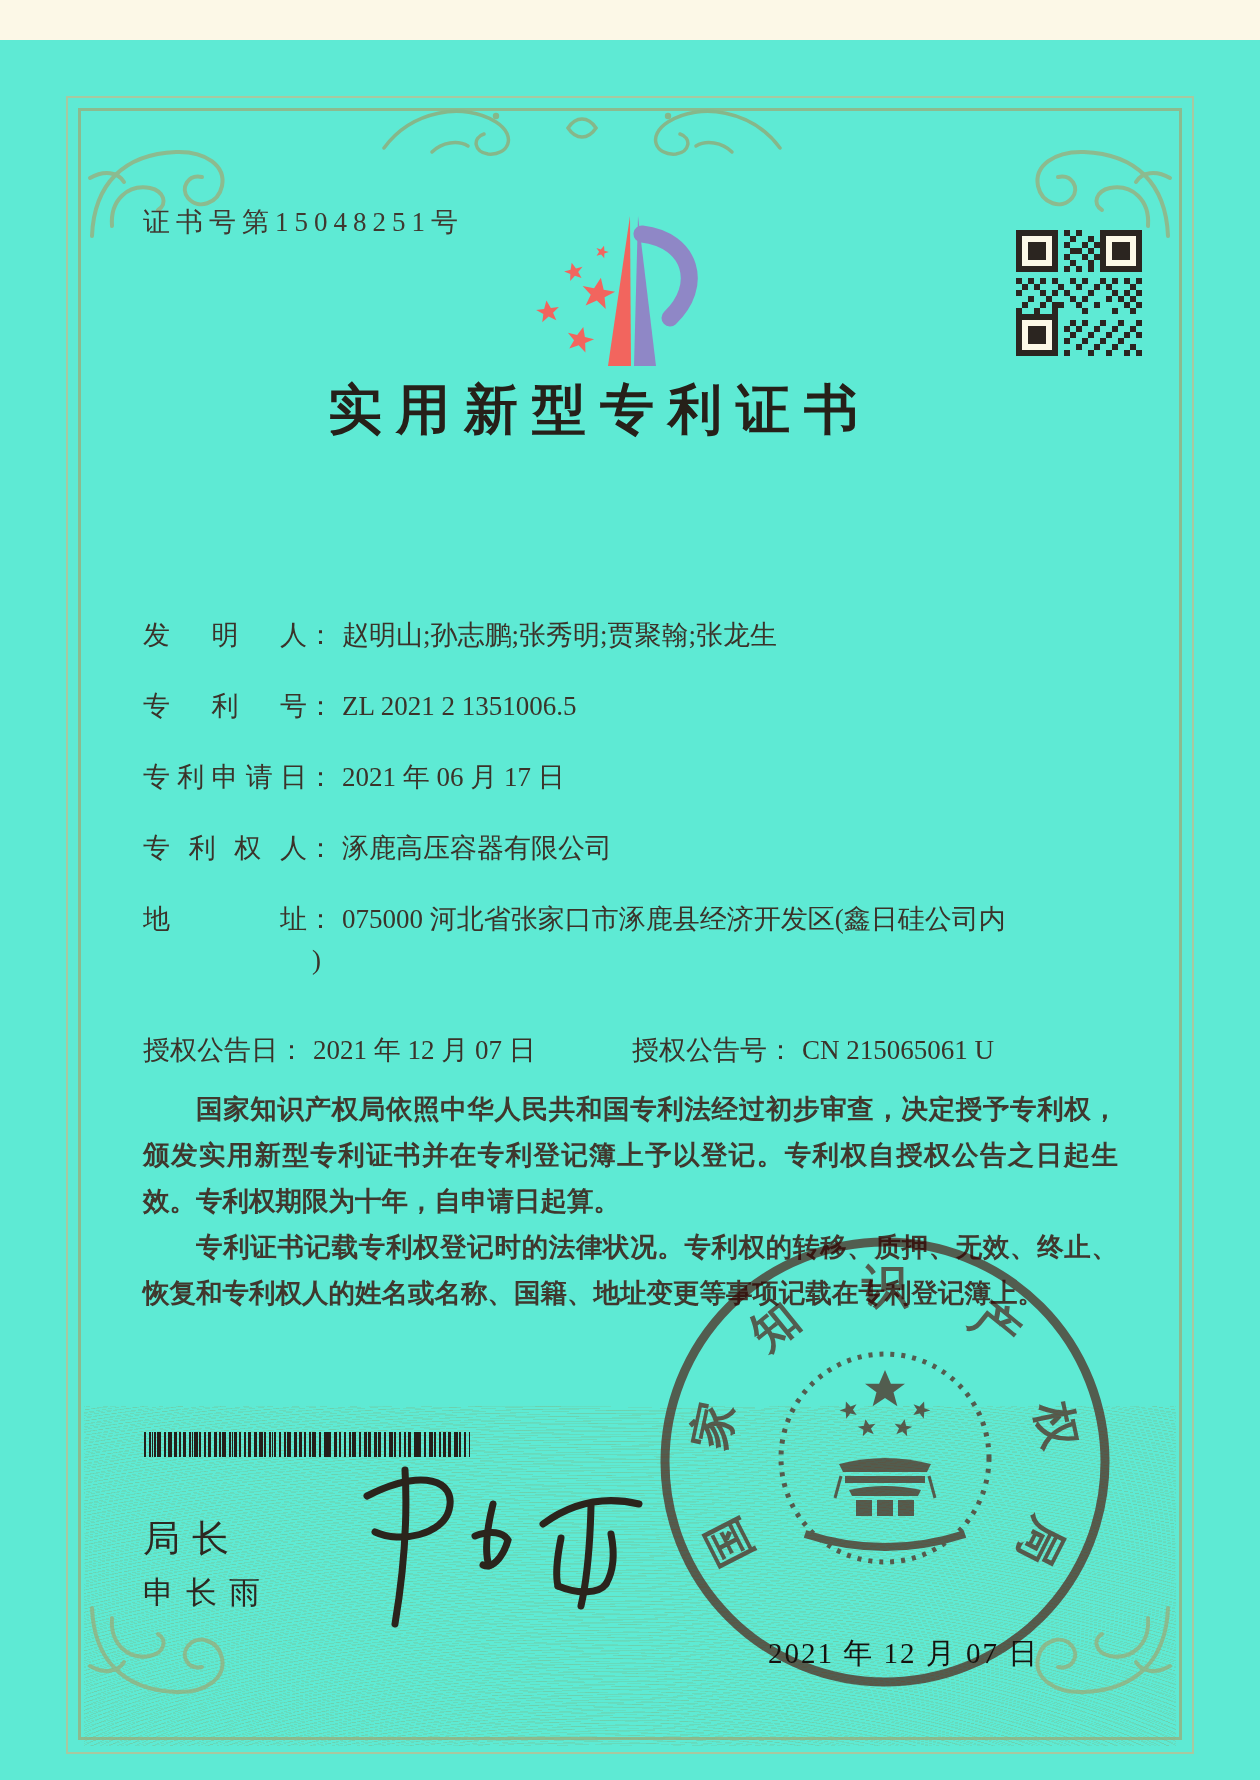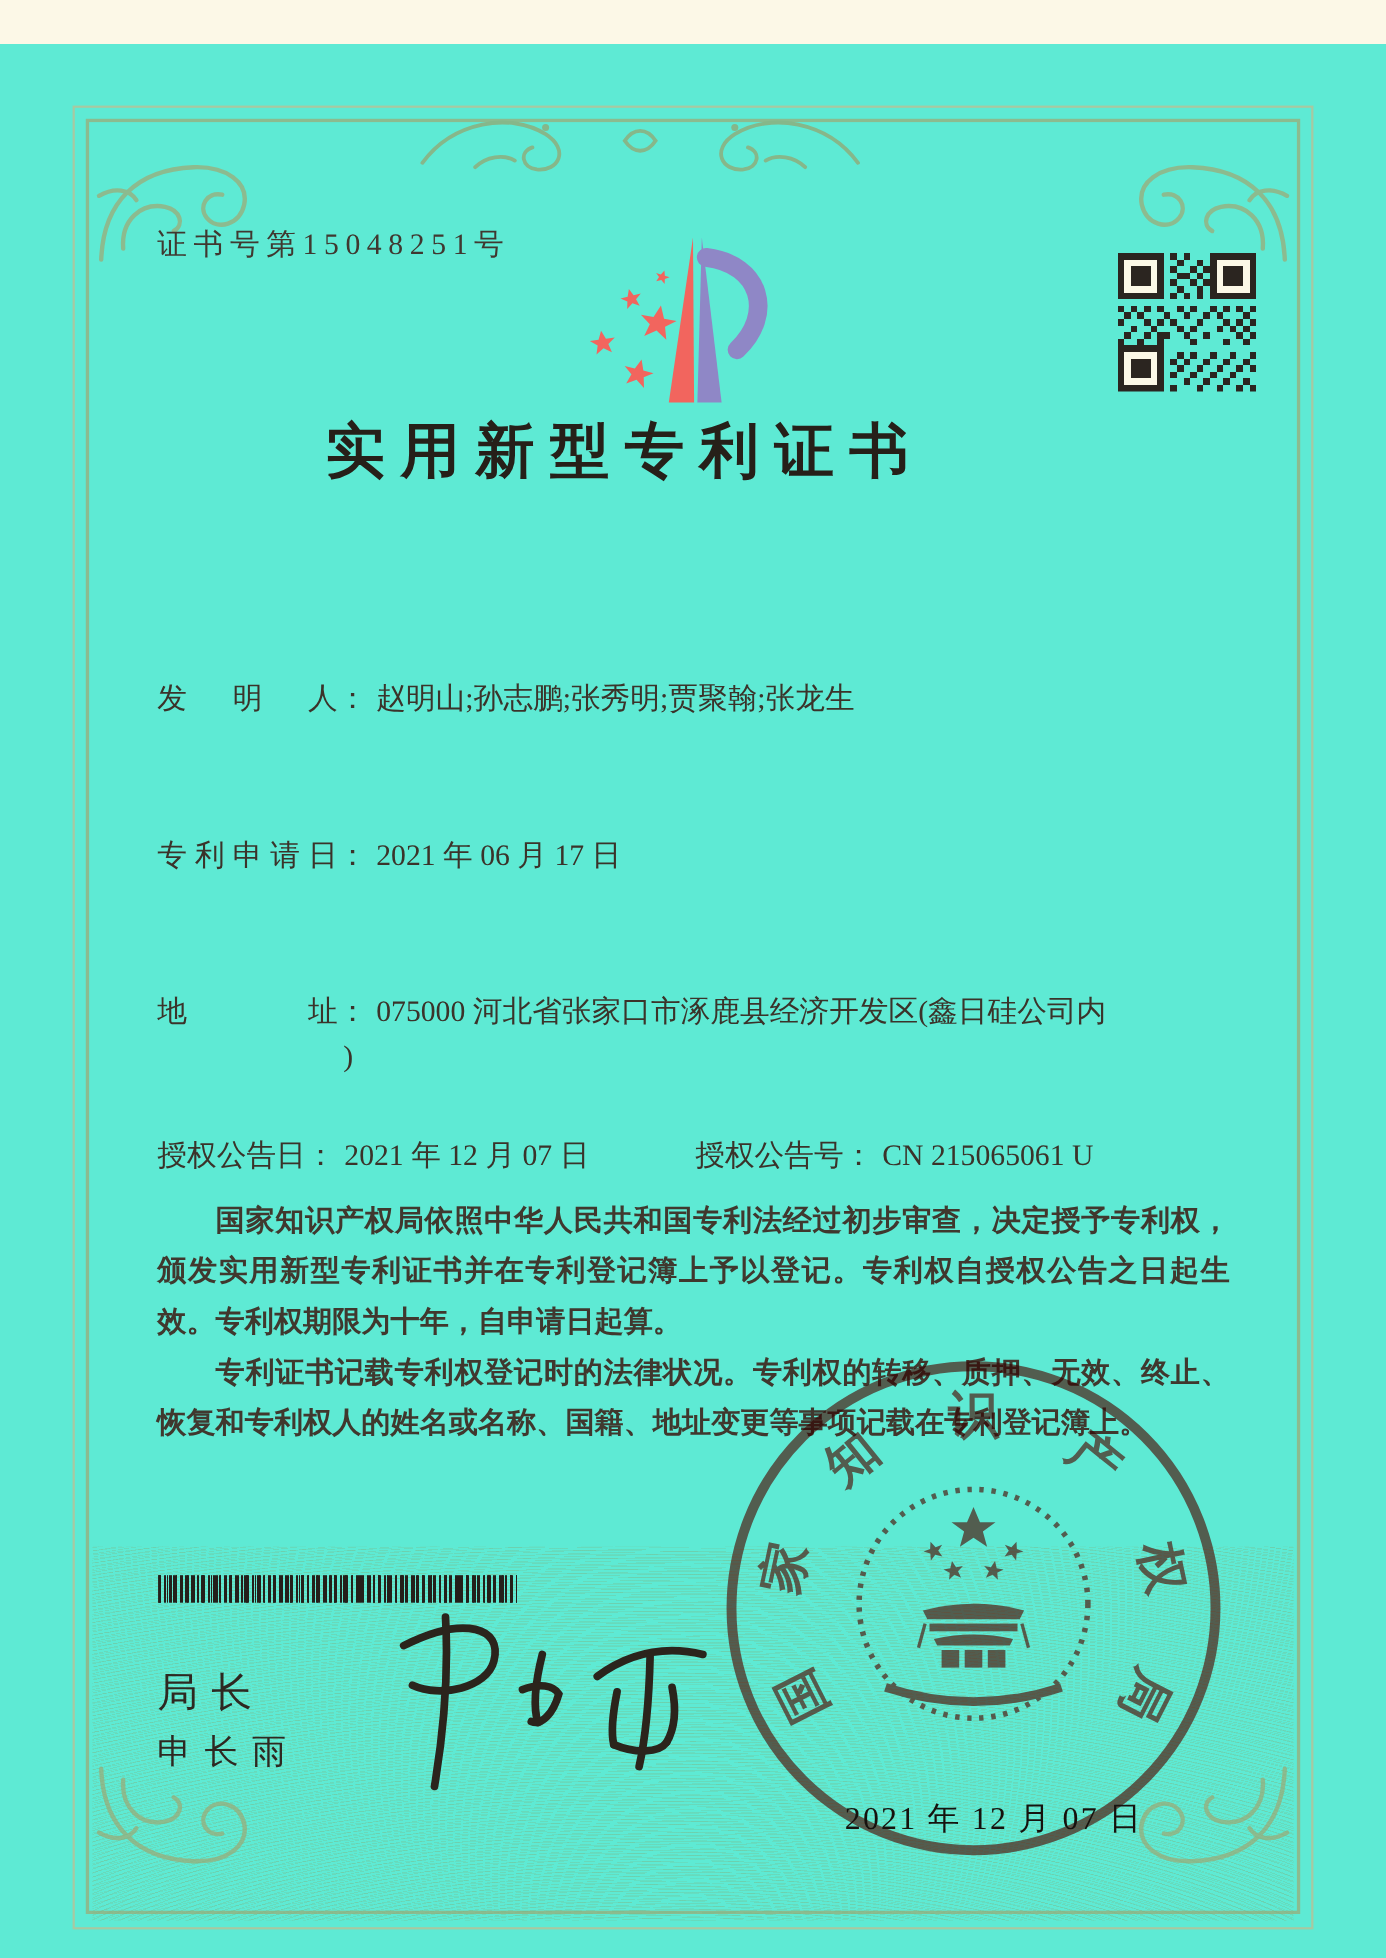--- a/index.html
+++ b/index.html
@@ -19,21 +19,21 @@
   
   .band{position:absolute;left:84px;top:1366px;width:1092px;height:340px;
     background:
       repeating-radial-gradient(1100px 430px at 50% 150%, rgba(125,180,130,0) 0 5px, rgba(125,180,130,.30) 5px 6.6px),
       repeating-radial-gradient(1500px 600px at 42% 175%, rgba(125,180,130,0) 0 7px, rgba(125,180,130,.22) 7px 8.6px);}
 
   .certno{position:absolute;left:143px;top:164px;font-size:27px;letter-spacing:6px;color:#403830;}
   .logo{position:absolute;left:482px;top:148px;width:230px;height:184px;}
   .qr{position:absolute;left:1016px;top:190px;width:126px;height:126px;}
   .title{position:absolute;left:0;top:334px;width:1136px;text-align:center;
-         font-size:54px;font-weight:700;letter-spacing:14px;color:#262019;}
+         font-size:54px;font-weight:700;letter-spacing:14px;color:#262019;padding-left:32px;}
 
   .fieldrow{position:absolute;left:143px;font-size:27px;color:#3b332a;white-space:nowrap;}
   .flabel{display:inline-block;width:164px;text-align:justify;text-align-last:justify;}
   .fcolon{display:inline-block;}
   .fvalue{margin-left:8px;}
   .r1{top:506px;}.r2{top:577px;}.r3{top:648px;}.r4{top:719px;}.r5{top:790px;}.r6{top:861px;}
   .addr2{position:absolute;left:312px;top:905px;font-size:27px;color:#3b332a;}
   .grant{top:992px;}
   .grant-right{position:absolute;left:489px;}
 
@@ -161,22 +161,28 @@
                M60 114h6v6h-6z M78 114h6v6h-6z M96 114h6v6h-6z M114 114h6v6h-6z
                M48 120h6v6h-6z M72 120h6v6h-6z M90 120h6v6h-6z M108 120h6v6h-6z M120 120h6v6h-6z"></path>
     </g>
   </svg>
 
   <div class="title">实用新型专利证书</div>
 
   <div class="fieldrow r2">
     <span class="flabel">发明人</span><span class="fcolon">：</span><span class="fvalue">赵明山;孙志鹏;张秀明;贾聚翰;张龙生</span>
   </div>
+  <div class="fieldrow r3">
+    <span class="flabel">专利号</span><span class="fcolon">：</span><span class="fvalue">ZL 2021 2 1351006.5</span>
+  </div>
   <div class="fieldrow r4">
     <span class="flabel">专利申请日</span><span class="fcolon">：</span><span class="fvalue">2021 年 06 月 17 日</span>
+  </div>
+  <div class="fieldrow r5">
+    <span class="flabel">专利权人</span><span class="fcolon">：</span><span class="fvalue">涿鹿高压容器有限公司</span>
   </div>
   <div class="fieldrow r6">
     <span class="flabel">地址</span><span class="fcolon">：</span><span class="fvalue">075000 河北省张家口市涿鹿县经济开发区(鑫日硅公司内</span>
   </div>
   <div class="addr2">)</div>
 
   <div class="fieldrow grant">
     <span>授权公告日</span><span>：</span><span class="fvalue">2021 年 12 月 07 日</span>
     <span class="grant-right">
       <span>授权公告号</span><span>：</span><span class="fvalue">CN 215065061 U</span>

